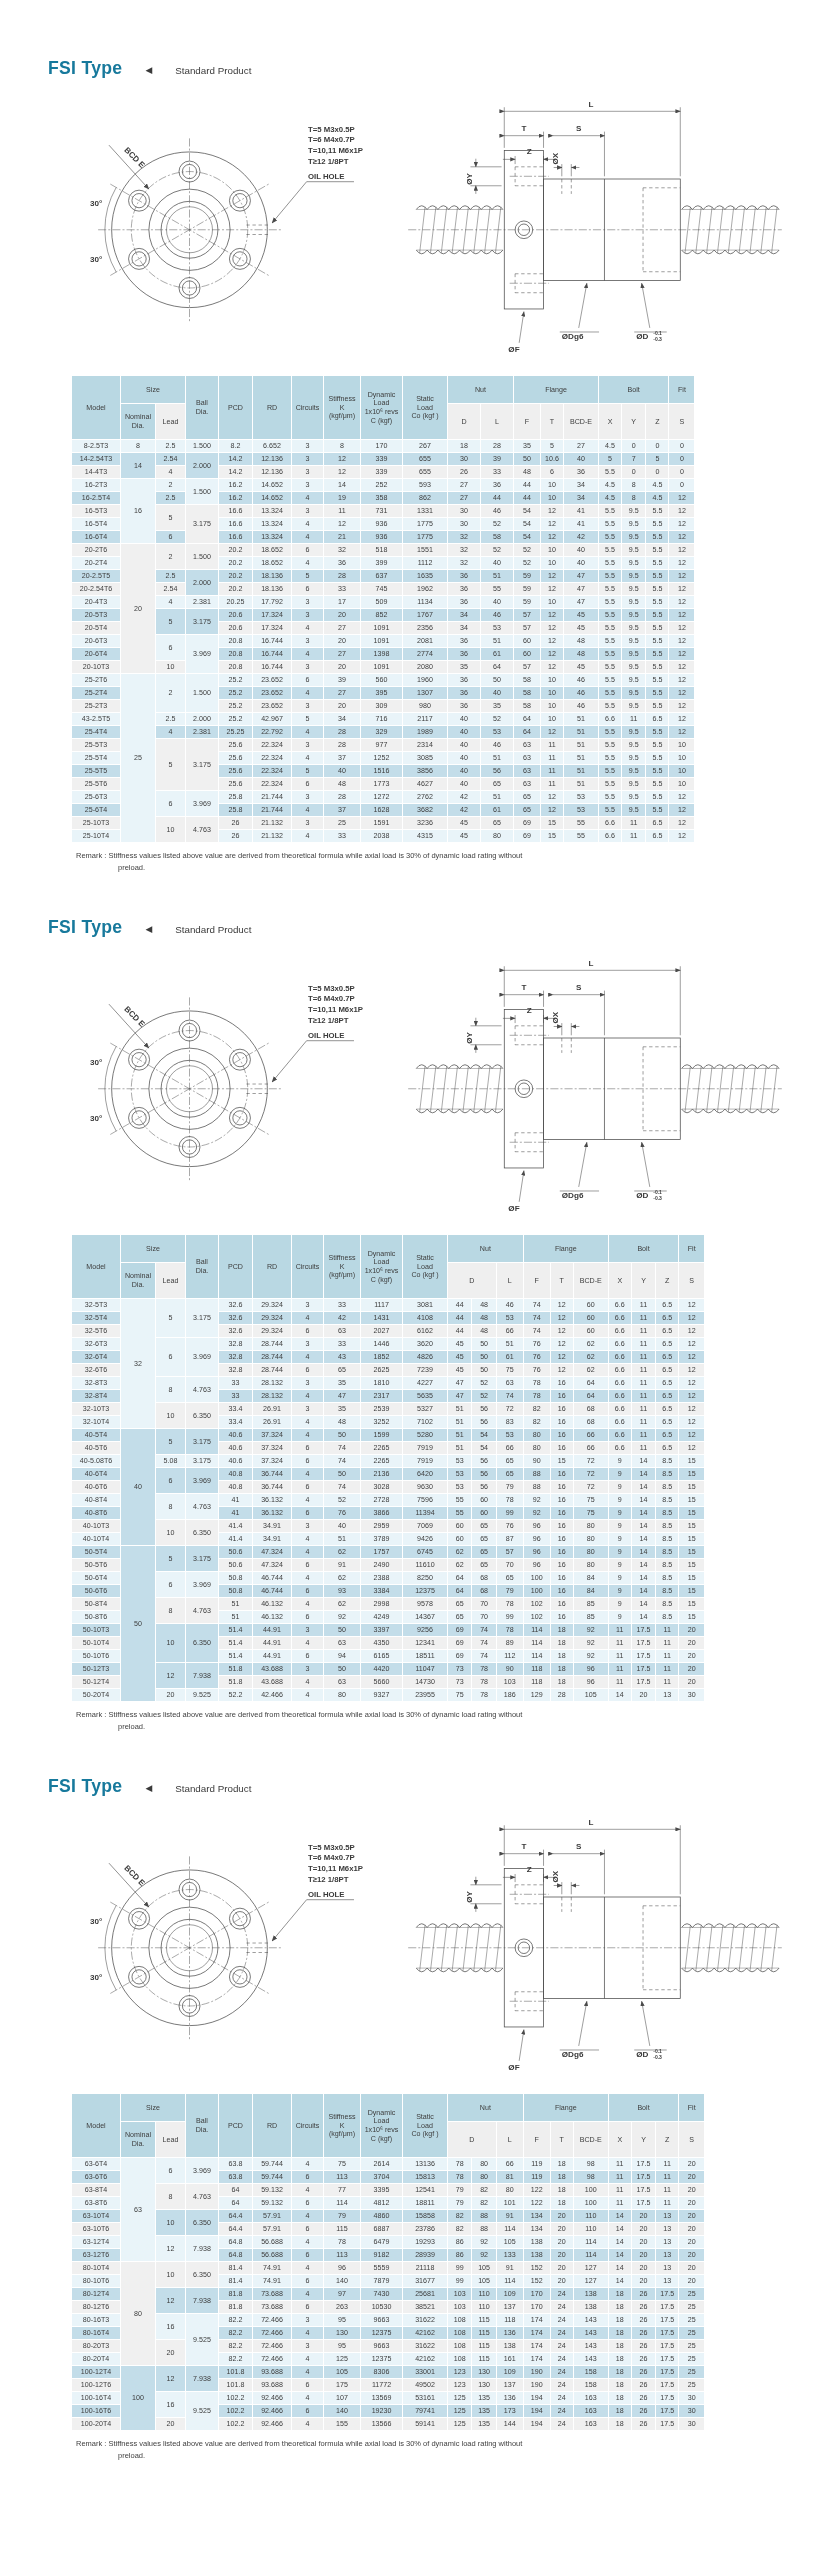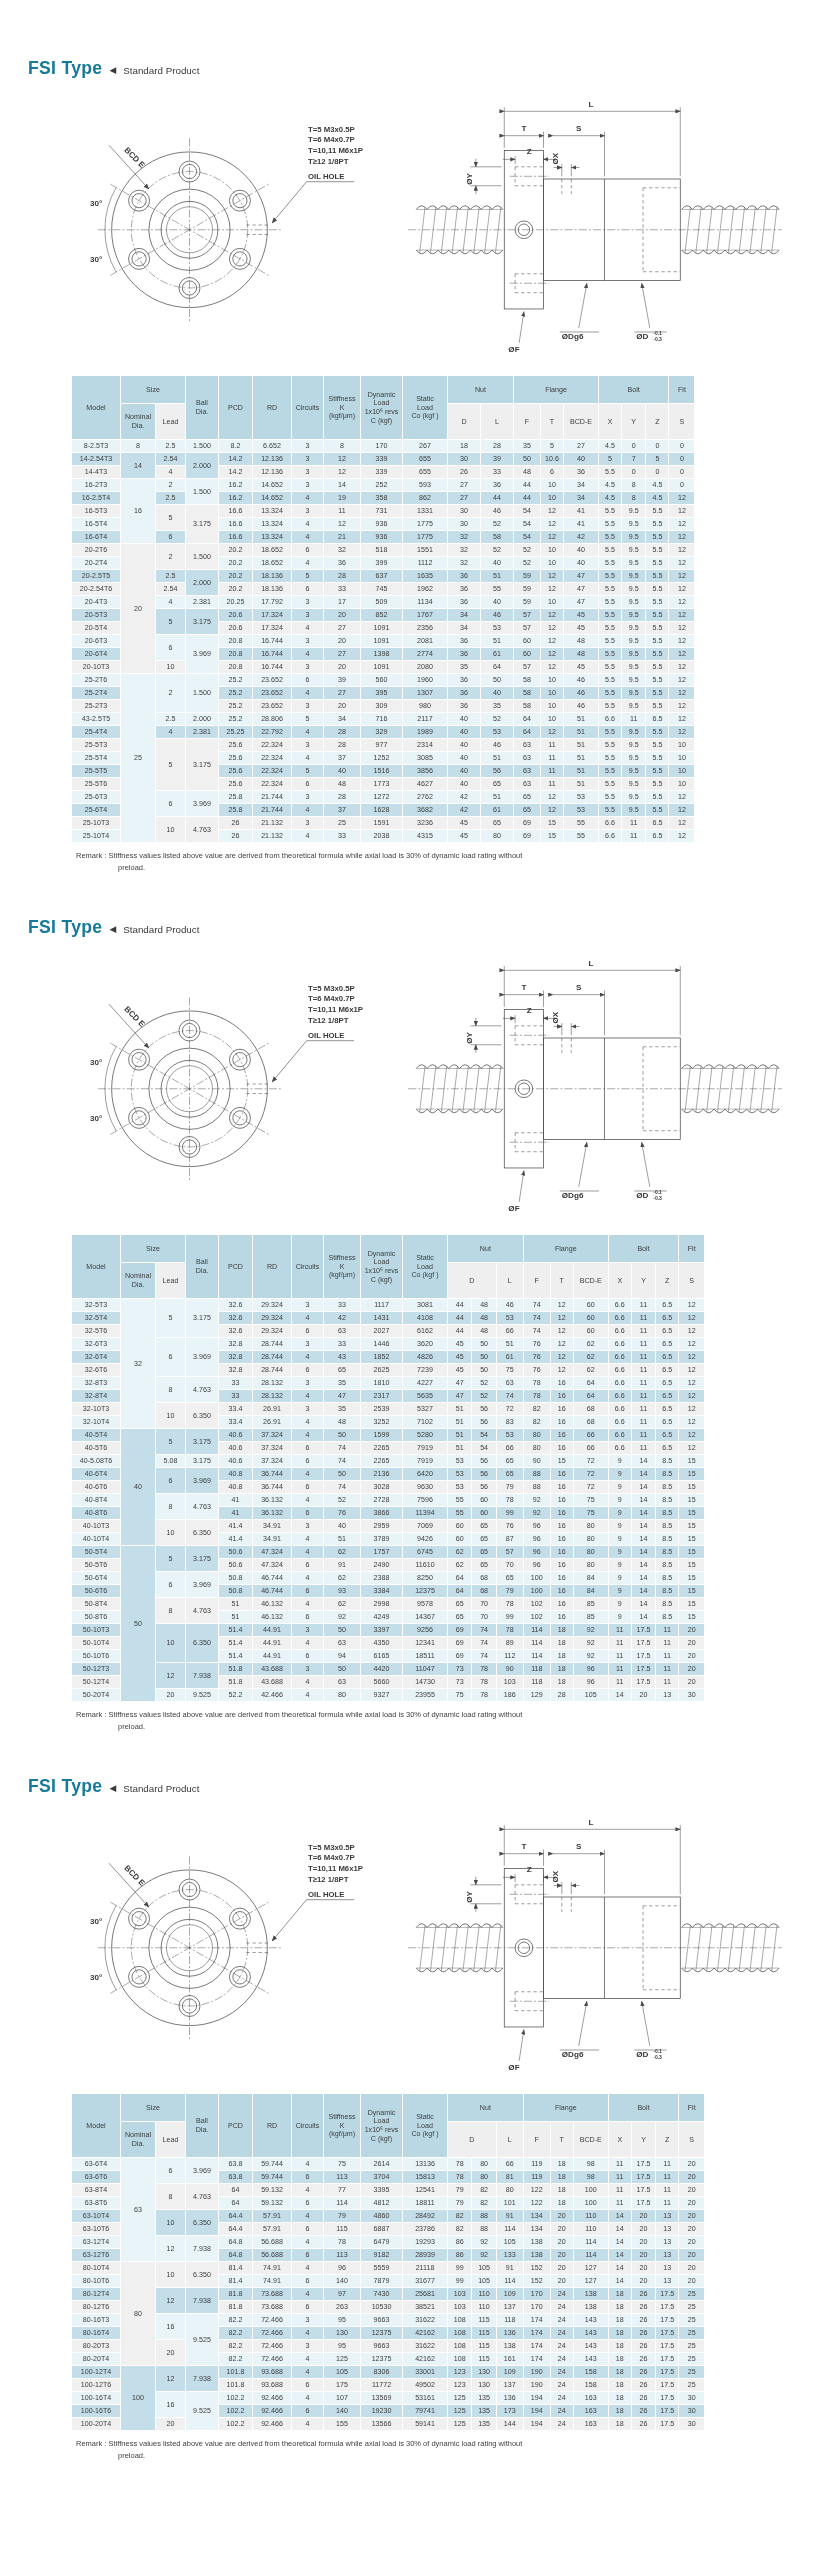--- a/index.html
+++ b/index.html
@@ -1,18 +1,18 @@
 <!DOCTYPE html>
 <html style="font-size:11px"><head>
 <meta charset="utf-8">
 <style>
   html,body{margin:0;padding:0;background:#ffffff;}
   body{width:813px;height:2576px;font-family:"Liberation Sans","DejaVu Sans",sans-serif;color:#3f3f3f;position:relative;}
   .sheet{height:859px;box-sizing:border-box;padding-top:58px;overflow:visible;}
-  .title-row{margin-left:28px;display:flex;align-items:baseline;gap:7px;}
+  .title-row{margin-left:48px;display:flex;align-items:baseline;gap:23px;}
   .title{font-size:17.6px;font-weight:bold;color:#17799c;letter-spacing:0.3px;}
   .tri{font-size:8.8px;color:#3a3a3a;transform:translateY(-1.4px);}
   .subtitle{font-size:9.8px;color:#3a3a3a;}
   .diagram{margin:12.2px 0 0 37px;width:745px;height:264px;}
   .tablewrap{margin:20.3px 0 0 71px;}
   table.spec{border-collapse:collapse;table-layout:fixed;font-size:7.1px;color:#3d3d3d;}
   table.spec th,table.spec td{border:1.4px solid #ffffff;padding:0;text-align:center;vertical-align:middle;overflow:hidden;}
   table.spec th{font-weight:normal;white-space:pre-line;line-height:1.22;}
   .hb{background:#b9d8e3;}
   .hg{background:#efefef;}
@@ -634,21 +634,21 @@
             <td class="c2">5.5</td>
             <td class="c2">9.5</td>
             <td class="c2">5.5</td>
             <td class="c2">12</td>
           </tr>
           <tr>
             <td class="model c0">43-2.5T5</td>
             <td class="c0">2.5</td>
             <td class="c0">2.000</td>
             <td class="c0">25.2</td>
-            <td class="c0">28.806</td>
+            <td class="c0">42.967</td>
             <td class="c0">5</td>
             <td class="c0">34</td>
             <td class="c0">716</td>
             <td class="c0">2117</td>
             <td class="c0">40</td>
             <td class="c0">52</td>
             <td class="c0">64</td>
             <td class="c0">10</td>
             <td class="c0">51</td>
             <td class="c0">6.6</td>
@@ -1947,21 +1947,21 @@
           </tr>
           <tr>
             <td class="model c1">63-10T4</td>
             <td class="c1" rowspan="2">10</td>
             <td class="c1" rowspan="2">6.350</td>
             <td class="c1">64.4</td>
             <td class="c1">57.91</td>
             <td class="c1">4</td>
             <td class="c1">79</td>
             <td class="c1">4860</td>
-            <td class="c1">28492</td>
+            <td class="c1">15858</td>
             <td class="c1">82</td>
             <td class="c1">88</td>
             <td class="c1">91</td>
             <td class="c1">134</td>
             <td class="c1">20</td>
             <td class="c1">110</td>
             <td class="c1">14</td>
             <td class="c1">20</td>
             <td class="c1">13</td>
             <td class="c1">20</td>

